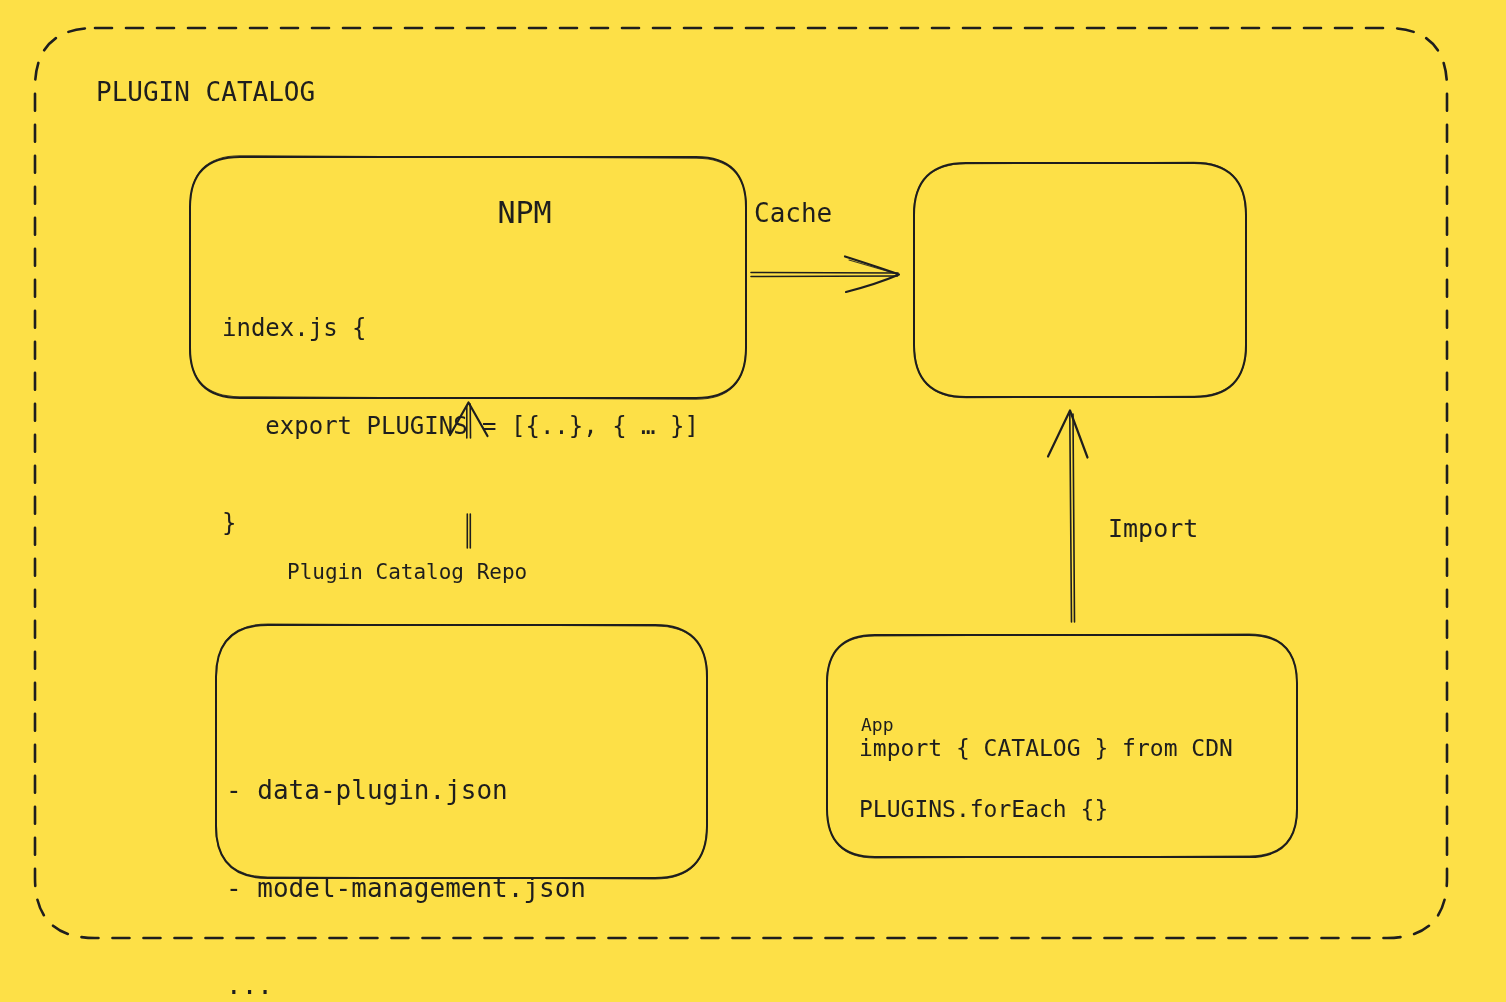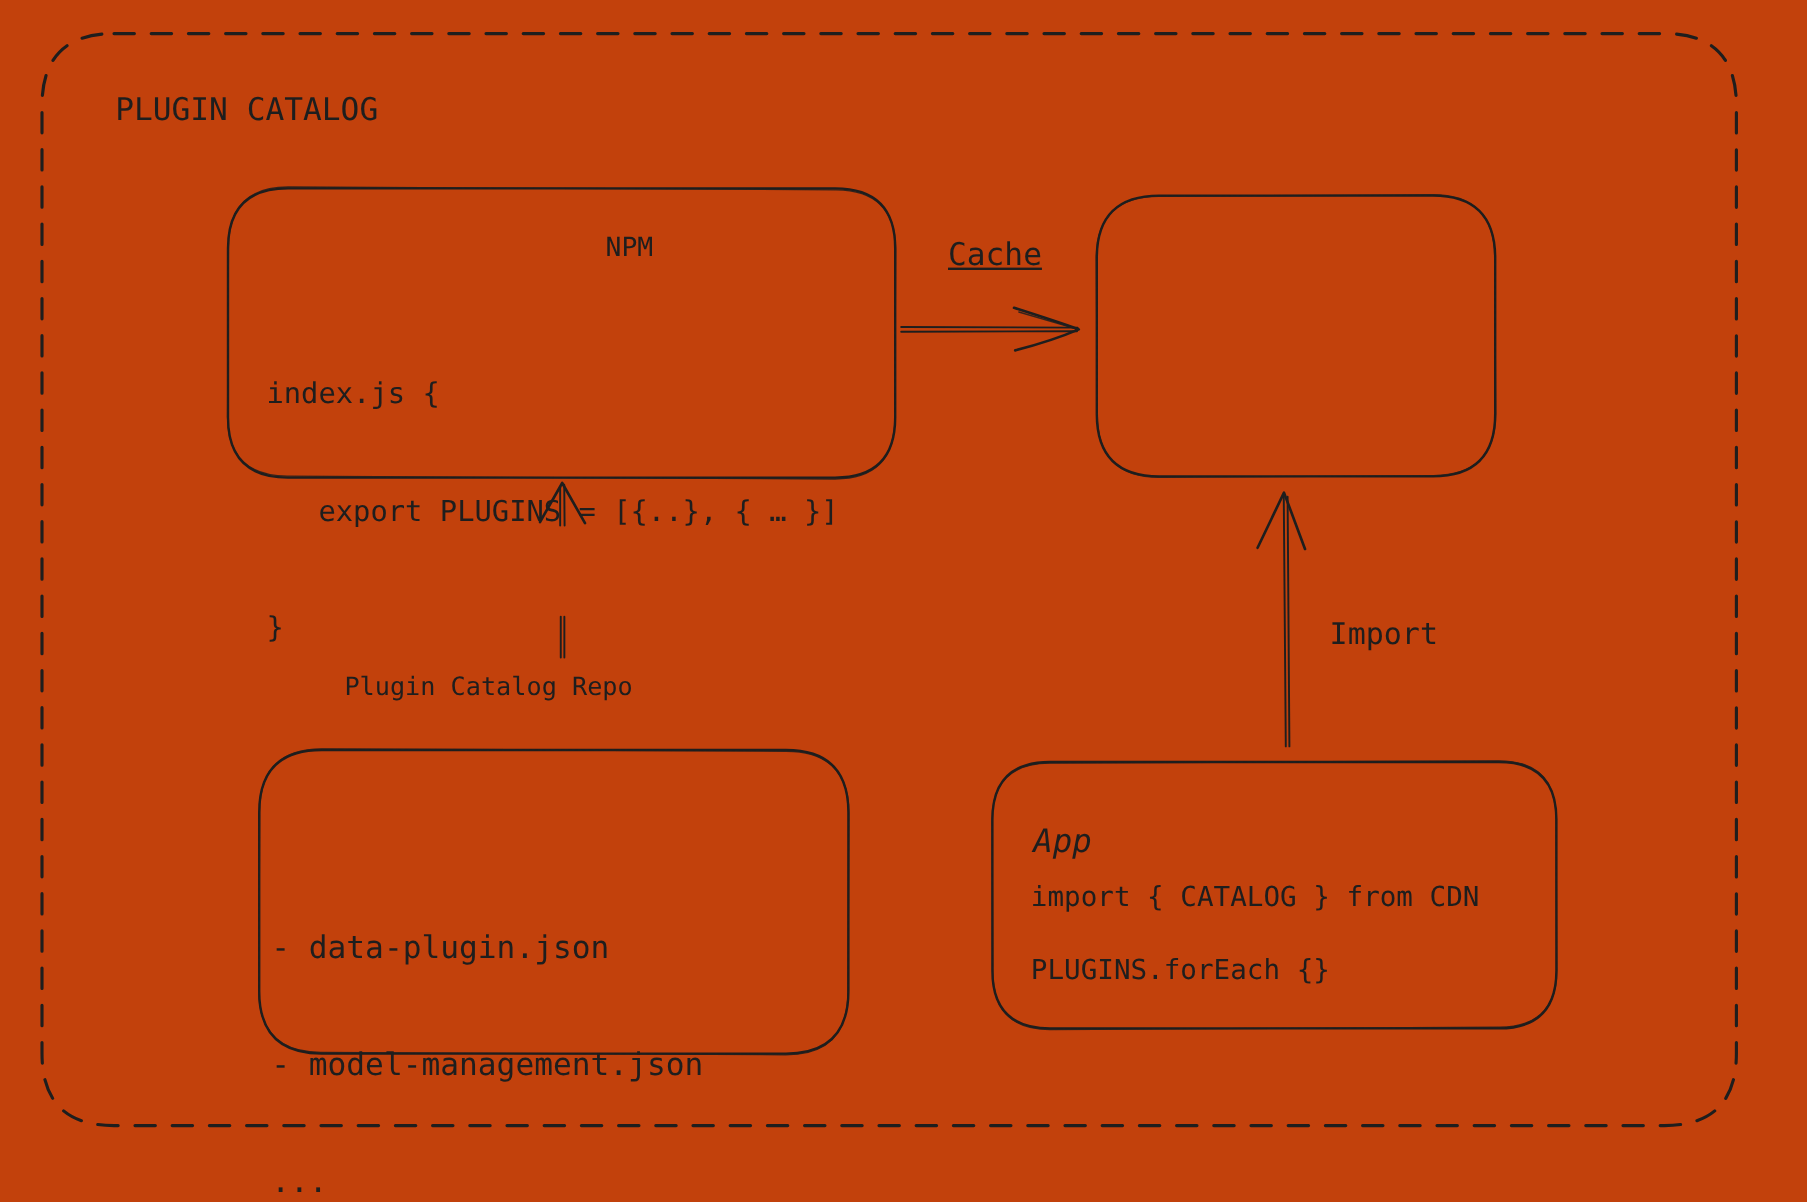--- a/index.html
+++ b/index.html
@@ -1,20 +1,20 @@
 <!DOCTYPE html>
 <html><head>
 <meta charset="utf-8">
 <style>
   html, body { margin: 0; padding: 0; background: #ffffff; }
   .canvas {
     position: relative;
     width: 1506px;
     height: 1002px;
-    background: #c2410c;
+    background: #fde047;
     font-family: "DejaVu Sans Mono", "Liberation Mono", monospace;
     color: #1e1e1e;
     overflow: hidden;
   }
   svg.diagram-shapes {
     position: absolute;
     left: 0; top: 0;
     width: 1506px; height: 1002px;
   }
   svg .ink {
@@ -28,33 +28,33 @@
   svg .dashed  { stroke-width: 2.6; stroke-dasharray: 17 14; }
   svg .shaft   { stroke-width: 1.6; }
   svg .head    { stroke-width: 2.2; }
 
   .lbl {
     position: absolute;
     white-space: pre;
     line-height: 1.3;
   }
   .lbl-title       { left: 96px;  top: 76px;  font-size: 26px; }
-  .lbl-npm-title   { left: 190px; top: 193px; width: 669px; text-align: center; font-size: 22px; }
+  .lbl-npm-title   { left: 190px; top: 193px; width: 669px; text-align: center; font-size: 30px; }
   .lbl-npm-code    { left: 222px; top: 247px; font-size: 24px; line-height: 32.5px; }
-  .lbl-cache       { left: 790px; top: 197px; font-size: 26px; text-decoration: underline; }
+  .lbl-cache       { left: 754px; top: 197px; font-size: 26px; }
   .lbl-cdn {
     left: 914px; top: 163px; width: 332px; height: 234px;
     display: flex; align-items: center; justify-content: center;
     box-sizing: border-box; padding-top: 16px; font-size: 26px;
   }
   .lbl-build       { left: 320px; top: 443px; width: 300px; text-align: center; font-size: 25px; line-height: 30.5px; }
   .lbl-repo-head   { left: 287px; top: 559px; font-size: 21px; }
   .lbl-repo-files  { left: 226px; top: 709px; font-size: 26px; line-height: 32.5px; }
   .lbl-import      { left: 1108px; top: 513px; font-size: 25px; }
-  .lbl-app-title   { left: 861px; top: 684px; font-size: 27px; font-style: italic; }
+  .lbl-app-title   { left: 861px; top: 713px; font-size: 18px; }
   .lbl-app-code1   { left: 859px; top: 734px; font-size: 23px; }
   .lbl-app-code2   { left: 859px; top: 795px; font-size: 23px; }
   .block-line { display: block; }
 </style>
 </head>
 <body>
 
 <div class="canvas">
 
   <svg class="diagram-shapes" viewBox="0 0 1506 1002">

